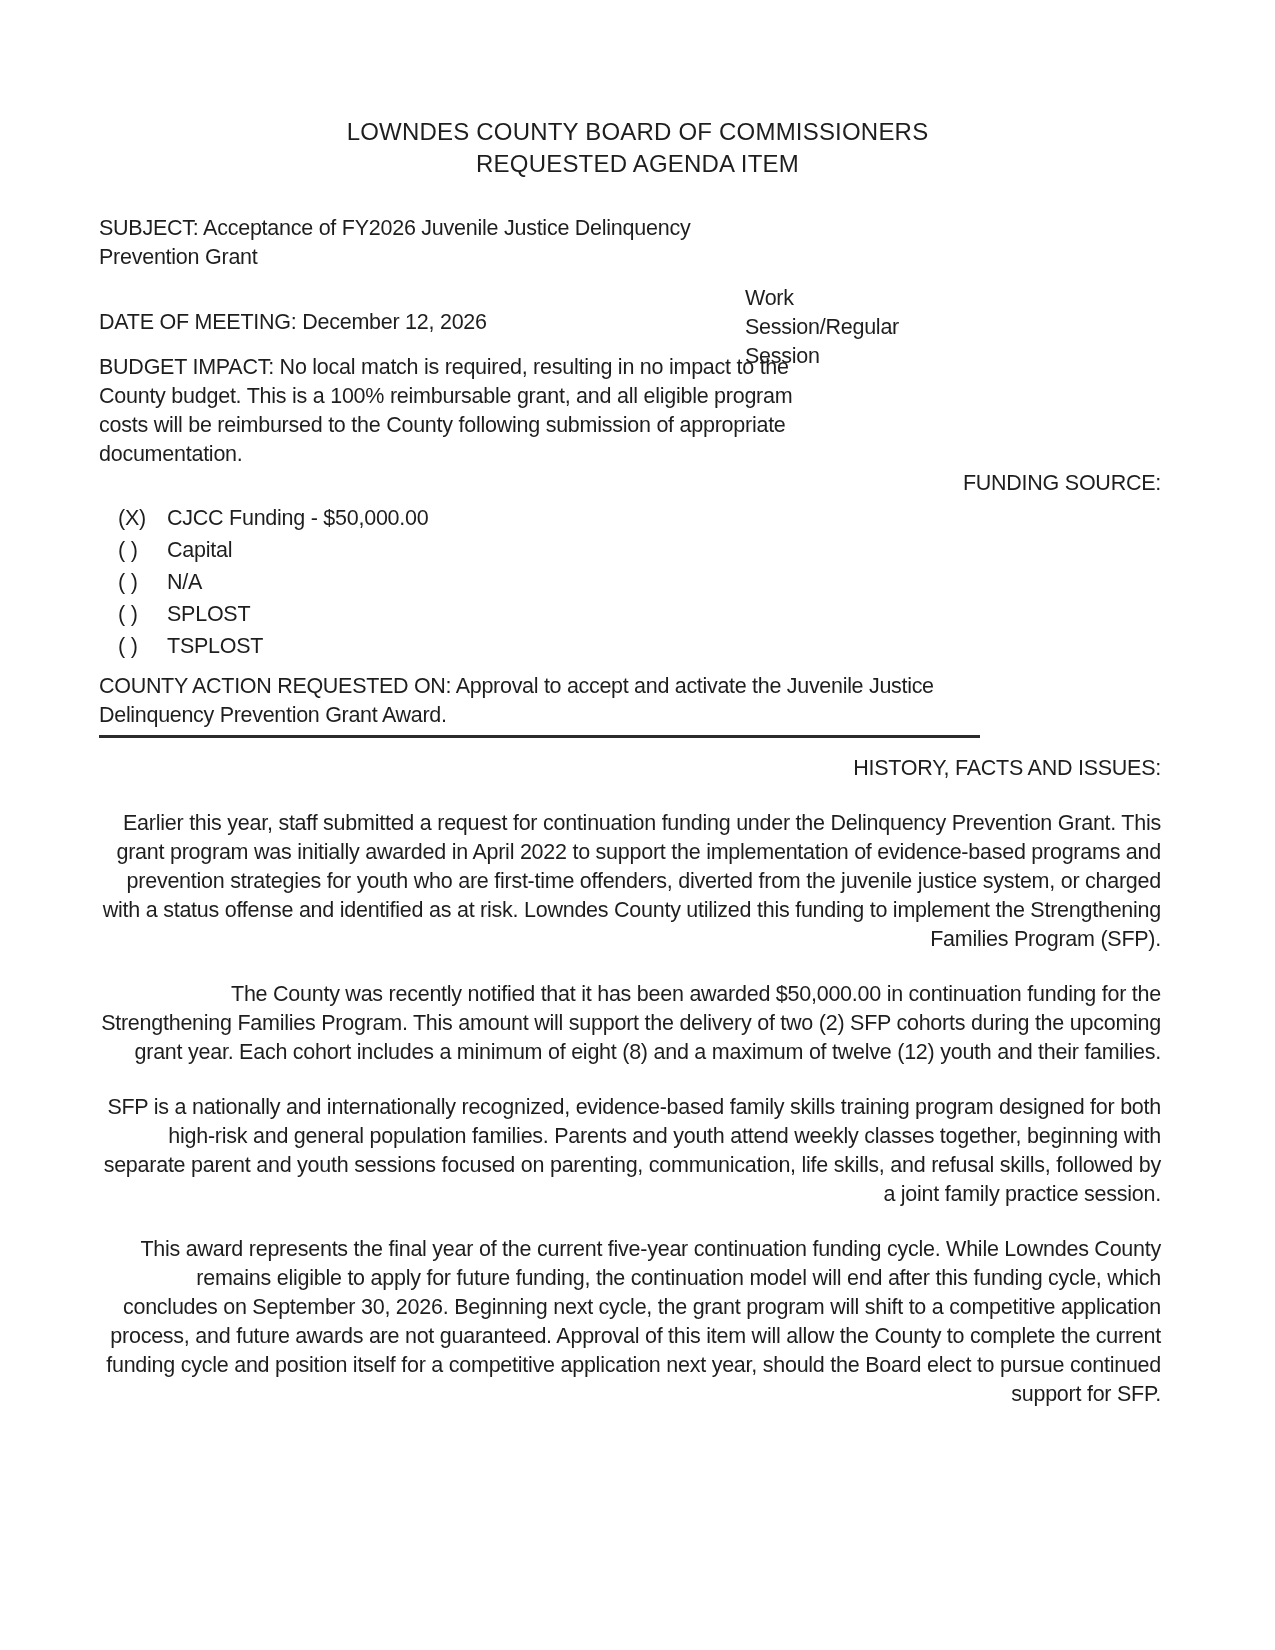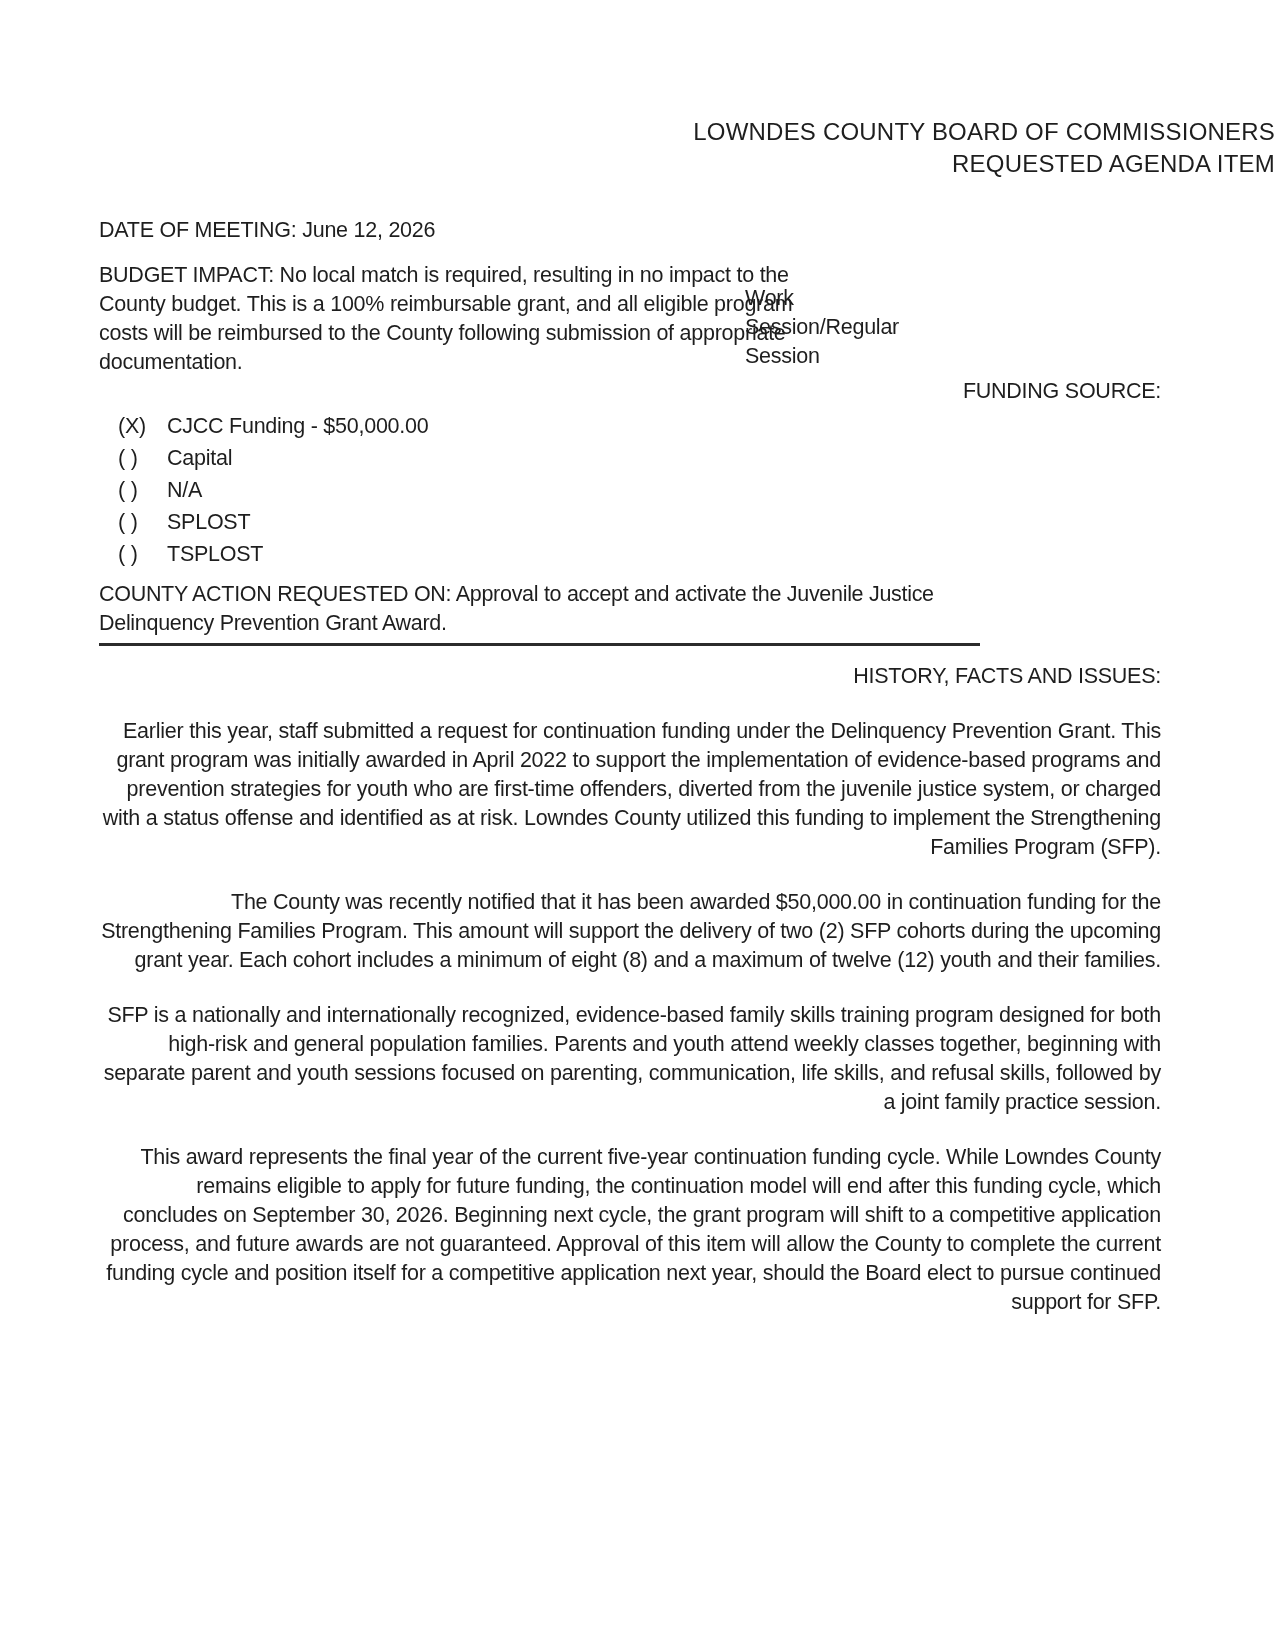--- a/index.html
+++ b/index.html
@@ -8,21 +8,21 @@
     position: relative;
     width: 1275px;
     height: 1650px;
     background: #ffffff;
     color: #1e1e1e;
     font-family: "Liberation Sans", sans-serif;
     overflow: hidden;
   }
   .doc-header {
     padding-top: 116px;
-    text-align: right;
+    text-align: center;
     font-size: 24px;
     line-height: 32px;
     letter-spacing: 0.2px;
   }
   .content {
     margin-left: 99px;
     width: 1062px;
     font-size: 21.5px;
     line-height: 29px;
     letter-spacing: -0.25px;
@@ -95,22 +95,23 @@
   </div>
 
   <div class="session-block">
     <div>Work</div>
     <div>Session/Regular</div>
     <div>Session</div>
   </div>
 
   <div class="content">
 
+    <div class="subject">SUBJECT: Acceptance of FY2026 Juvenile Justice Delinquency Prevention Grant</div>
 
-    <div class="meeting-date">DATE OF MEETING: June 12, 2026</div>
+    <div class="meeting-date">DATE OF MEETING: December 12, 2026</div>
 
     <div class="budget">BUDGET IMPACT: No local match is required, resulting in no impact to the County budget. This is a 100% reimbursable grant, and all eligible program costs will be reimbursed to the County following submission of appropriate documentation.</div>
 
     <div class="funding-heading">FUNDING SOURCE:</div>
 
     <div class="funding-list">
       <div class="funding-option">
         <span class="funding-marker">(X)</span>
         <span>CJCC Funding - $50,000.00</span>
       </div>

